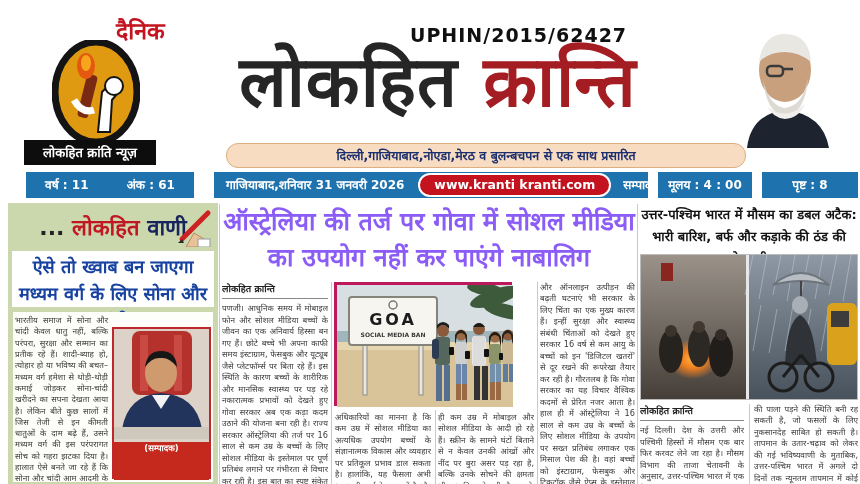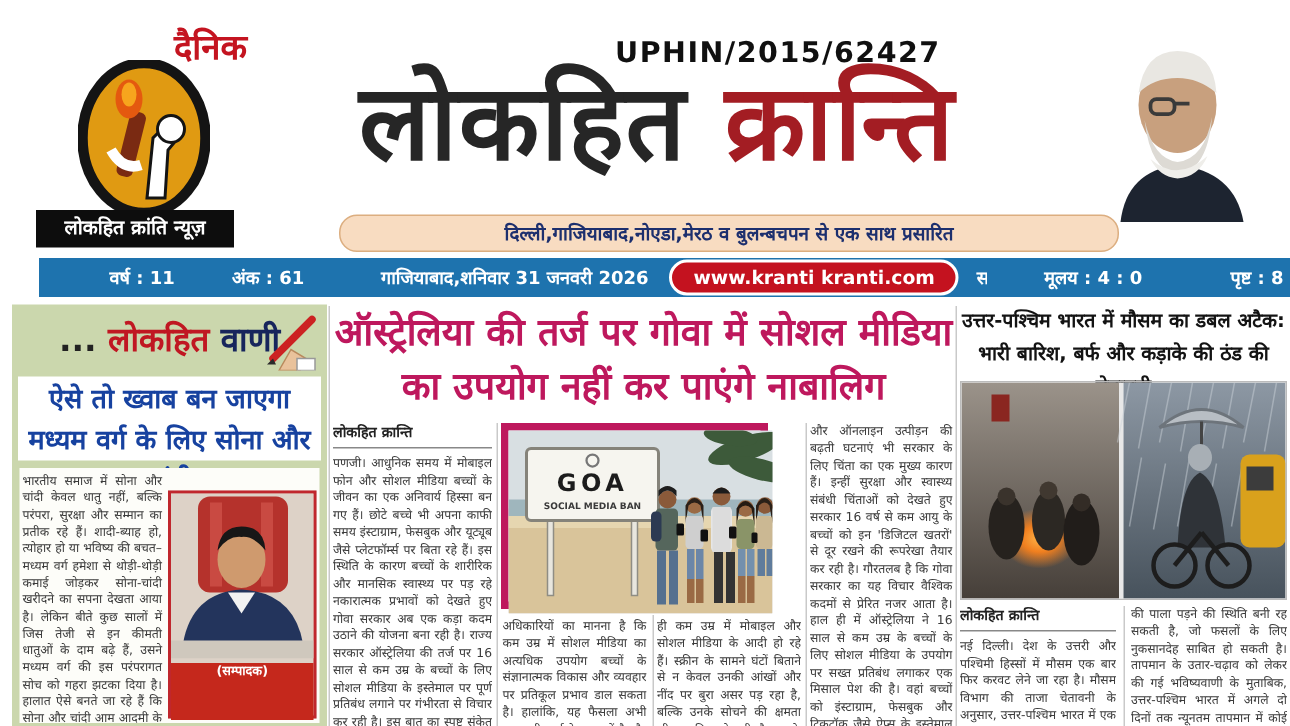--- a/index.html
+++ b/index.html
@@ -16,21 +16,21 @@
   .reg-no{left:410px;top:24px;font-size:19px;font-weight:800;color:#101010;letter-spacing:1px;}
   .logo{left:52px;top:40px;width:88px;height:104px;}
   .logo-caption{left:24px;top:140px;width:132px;height:25px;background:#0d0d0d;color:#fff;
                 font-size:13px;font-weight:bold;text-align:center;line-height:25px;}
   .modi{left:733px;top:18px;width:104px;height:130px;}
   .tagline{left:226px;top:143px;width:518px;height:23px;background:#f8dcc1;border:1px solid #dcae80;
            border-radius:12px;color:#1c2f6e;font-size:12.5px;font-weight:bold;text-align:center;line-height:23px;}
 
   
   .bar{top:172px;height:26px;background:#1e73ae;color:#fff;font-size:12px;font-weight:bold;
-       line-height:26px;padding-left:28px;}
+       line-height:26px;}
   .bar-left{left:26px;width:168px;display:flex;justify-content:space-around;}
   .bar-mid{left:214px;width:434px;display:flex;align-items:center;}
   .bar-date{flex:0 0 auto;padding:0 14px 0 12px;}
   .pill{flex:0 0 auto;background:#c4121f;border:2px solid #fff;border-radius:13px;height:20px;
         line-height:20px;padding:0 14px;font-size:12.5px;}
   .bar-editor{flex:0 0 auto;padding:0 0 0 12px;}
   .bar-price{left:658px;width:94px;text-align:center;}
   .bar-pages{left:762px;width:96px;text-align:center;}
 
   
@@ -46,29 +46,29 @@
   .vani-body{left:13px;top:312px;width:200px;height:170px;background:#fdfdf9;font-size:8.2px;
              line-height:1.38;text-align:justify;color:#3a3a3a;padding:3px 2px;box-sizing:border-box;overflow:hidden;}
   .editor-photo{float:right;width:99px;height:152px;margin:12px 0 2px 4px;border:2px solid #c0272d;
                 box-sizing:border-box;background:#ddd2c7;}
   .editor-caption{height:38px;background:#c5281c;color:#fff;text-align:center;font-weight:bold;}
   .editor-caption .cap1{font-size:10.5px;line-height:15px;padding-top:3px;}
   .editor-caption .cap2{font-size:8.5px;line-height:13px;}
 
   
   .lead-headline{left:222px;top:204px;width:414px;height:74px;font-size:25px;line-height:36px;
-                 font-weight:800;color:#be185d;text-align:center;}
+                 font-weight:800;color:#8b5cf6;text-align:center;}
   .byline{font-size:9.5px;font-weight:bold;color:#222;border-bottom:1px solid #888;
           padding-bottom:3px;margin-bottom:4px;}
   .news-col{font-size:8.2px;line-height:1.4;text-align:justify;color:#3a3a3a;overflow:hidden;}
   .lead-col1{left:222px;top:282px;width:106px;height:202px;}
   .lead-col2{left:335px;top:412px;width:96px;height:72px;}
   .lead-col3{left:438px;top:412px;width:96px;height:72px;}
   .lead-col4{left:540px;top:282px;width:95px;height:202px;}
-  .lead-image{left:334px;top:282px;width:178px;height:124px;border:5px solid #be185d;box-sizing:border-box;}
+  .lead-image{left:334px;top:282px;width:178px;height:124px;border:3px solid #be185d;box-sizing:border-box;}
   .vline{width:1px;background:#c9c9c9;}
 
   
   .weather-headline{left:640px;top:204px;width:218px;height:46px;font-size:13px;line-height:22px;
                     font-weight:800;color:#131313;text-align:center;}
   .weather-image{left:640px;top:254px;width:218px;height:146px;border:1px solid #bbb;box-sizing:border-box;}
   .weather-col1{left:640px;top:404px;width:104px;height:80px;}
   .weather-col2{left:754px;top:404px;width:104px;height:80px;}
 </style>
 </head>

